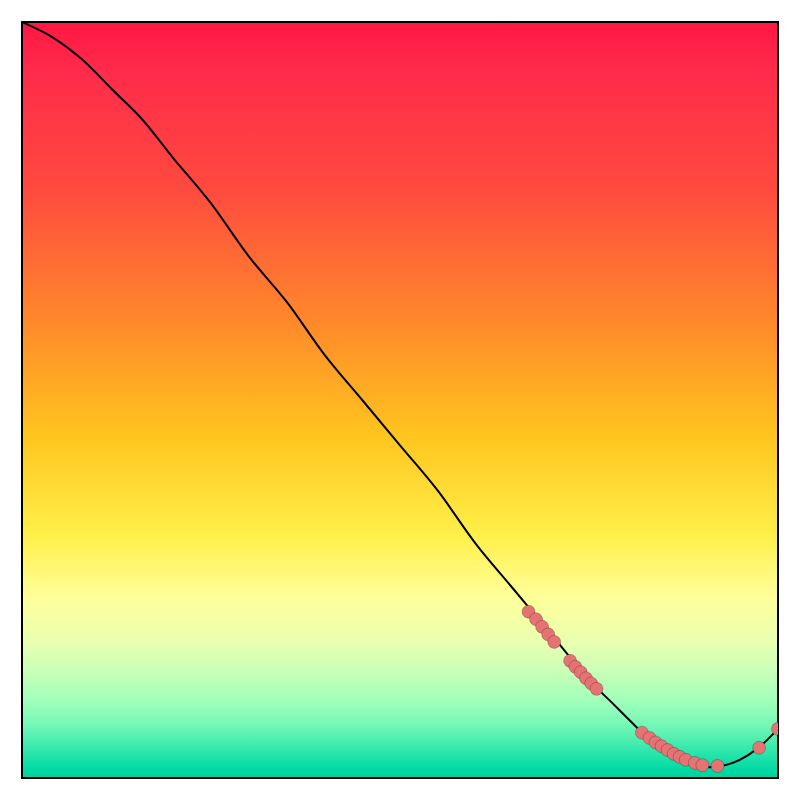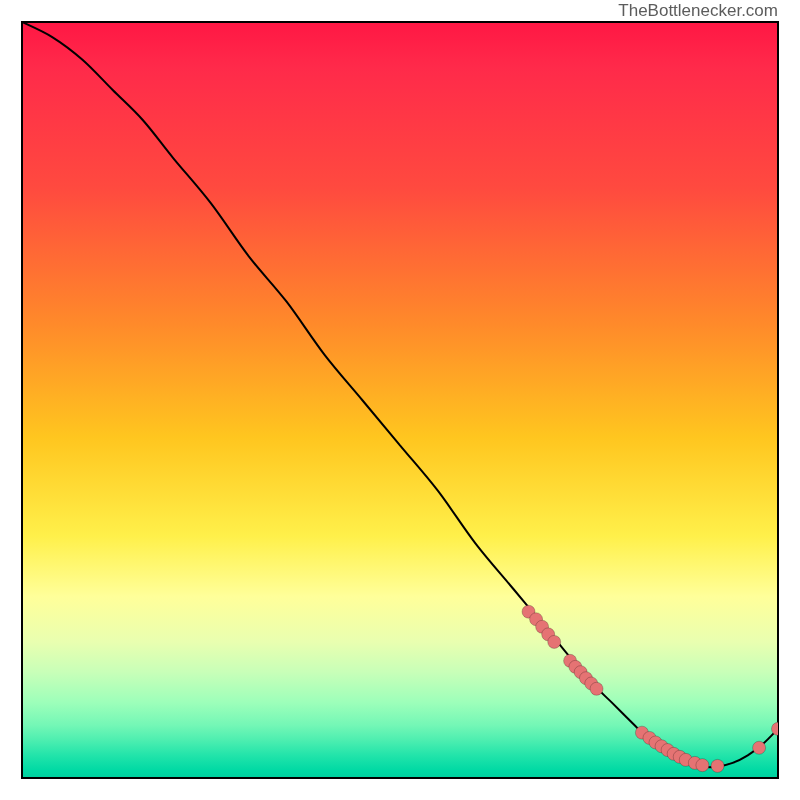--- a/index.html
+++ b/index.html
@@ -72,21 +72,20 @@
   .marker {
     fill: #e57373;
     stroke: rgba(0,0,0,0.22);
     stroke-width: 1;
   }
 </style>
 </head>
 <body>
 
 <div class="plot-wrap">
-  <div class="attribution">TheBottlenecker.com</div>
 
   <div class="plot-area">
     <svg class="overlay" viewBox="0 0 756 756" preserveAspectRatio="none">
       <path id="curve-path" class="curve" d="M 0.00 0.00 C 5.04 2.52, 20.16 8.82, 30.24 15.12 C 40.32 21.42, 50.40 28.98, 60.48 37.80 C 70.56 46.62, 80.64 57.96, 90.72 68.04 C 100.80 78.12, 110.88 86.94, 120.96 98.28 C 131.04 109.62, 139.86 122.22, 151.20 136.08 C 162.54 149.94, 176.40 165.06, 189.00 181.44 C 201.60 197.82, 214.20 217.98, 226.80 234.36 C 239.40 250.74, 252.00 263.34, 264.60 279.72 C 277.20 296.10, 289.80 316.26, 302.40 332.64 C 315.00 349.02, 327.60 362.88, 340.20 378.00 C 352.80 393.12, 365.40 408.24, 378.00 423.36 C 390.60 438.48, 403.20 452.34, 415.80 468.72 C 428.40 485.10, 441.00 505.26, 453.60 521.64 C 466.20 538.02, 478.80 551.88, 491.40 567.00 C 504.00 582.12, 516.60 597.24, 529.20 612.36 C 541.80 627.48, 556.92 646.38, 567.00 657.72 C 577.08 669.06, 583.38 674.10, 589.68 680.40 C 595.98 686.70, 599.76 690.48, 604.80 695.52 C 609.84 700.56, 614.88 705.60, 619.92 710.64 C 624.96 715.68, 630.00 721.98, 635.04 725.76 C 640.08 729.54, 645.12 730.80, 650.16 733.32 C 655.20 735.84, 660.24 738.99, 665.28 740.88 C 670.32 742.77, 675.36 744.03, 680.40 744.66 C 685.44 745.29, 690.48 745.29, 695.52 744.66 C 700.56 744.03, 705.60 742.77, 710.64 740.88 C 715.68 738.99, 720.72 736.47, 725.76 733.32 C 730.80 730.17, 735.84 726.39, 740.88 721.98 C 745.92 717.57, 753.48 709.38, 756.00 706.86"></path>
       <g id="marker-layer">
           <circle cx="506.52" cy="589.68" r="6.5" class="marker"></circle>
           <circle cx="514.08" cy="597.24" r="6.5" class="marker"></circle>
           <circle cx="520.13" cy="604.80" r="6.5" class="marker"></circle>
           <circle cx="526.18" cy="612.36" r="6.5" class="marker"></circle>
           <circle cx="532.22" cy="619.92" r="6.5" class="marker"></circle>

